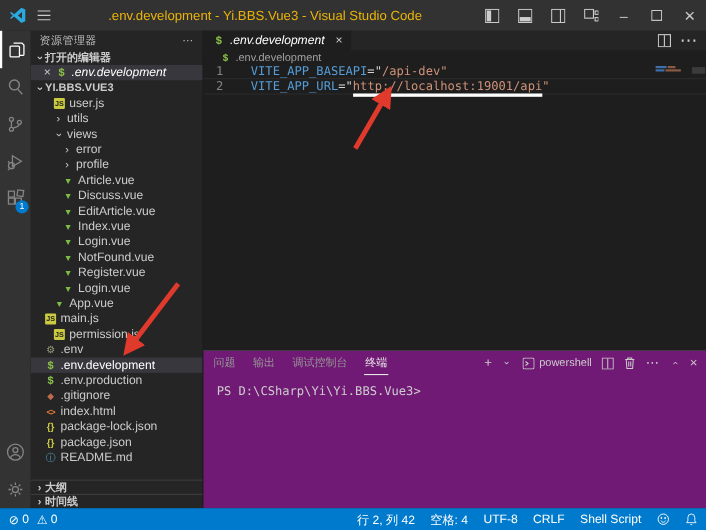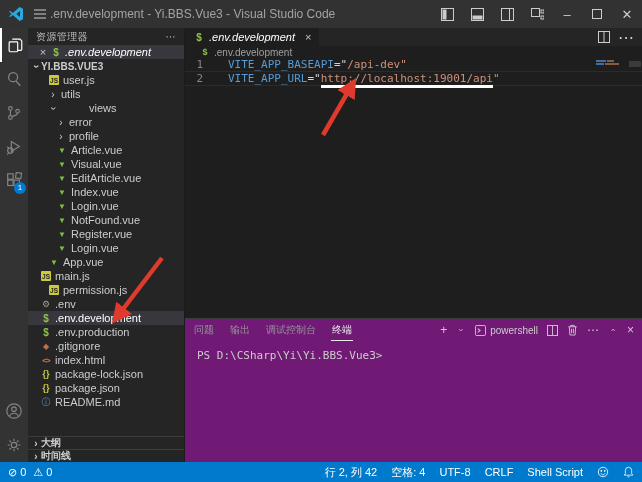--- a/index.html
+++ b/index.html
@@ -5,21 +5,21 @@
   * { margin:0; padding:0; box-sizing:border-box; }
   html,body { width:642px; height:482px; overflow:hidden; background:#1e1e1e;
               font-family:"Liberation Sans", sans-serif; -webkit-font-smoothing:antialiased; }
   .app { position:relative; width:642px; height:482px; }
 
   
   .titlebar { position:absolute; top:0; left:0; right:0; height:28px; background:#323233;
               display:flex; align-items:center; color:#cccccc; font-size:12px; }
   .tb-logo { width:16px; height:16px; margin:0 6px 0 8px; flex:none; }
   .tb-menu { width:20px; height:20px; display:flex; align-items:center; justify-content:center; flex:none; }
-  .tb-title { flex:1; color:#a3a3a3; white-space:nowrap; overflow:hidden; }
+  .tb-title { flex:1; text-align:center; color:#eab308; white-space:nowrap; overflow:hidden; }
   .tb-controls { display:flex; align-items:center; height:100%; flex:none; }
   .tb-btn { width:30px; height:28px; display:flex; align-items:center; justify-content:center; color:#cccccc; }
   .tb-glyph { font-size:13px; line-height:1; }
 
   
   .main { position:absolute; top:28px; left:0; right:0; bottom:20px; display:flex; }
 
   
   .activitybar { width:28px; background:#333333; display:flex; flex-direction:column; align-items:center; flex:none; }
   .ab-item { width:28px; height:34px; display:flex; align-items:center; justify-content:center;
@@ -235,20 +235,24 @@
       </div>
     </div>
 
     <div class="sidebar">
       <div class="sb-header">
         <span>资源管理器</span>
         <span class="spacer"></span>
         <span>⋯</span>
       </div>
 
+      <div class="sec-header">
+        <span class="chev">›</span>
+        <span>打开的编辑器</span>
+      </div>
 
       <div class="row sel" style="padding-left:8px">
         <span class="close-x">×</span>
         <span class="fi fi-sh">$</span>
         <span class="lbl ital">.env.development</span>
       </div>
 
       <div class="sec-header">
         <span class="chev">›</span>
         <span>YI.BBS.VUE3</span>
@@ -256,39 +260,39 @@
 
       <div class="tree" id="file-tree">
           <div class="row" style="padding-left: 20px;">
             <span class="fi fi-js">JS</span>
             <span class="lbl">user.js</span>
           </div>
           <div class="row" style="padding-left: 20px;">
             <span class="chev collapsed">›</span>
             <span class="lbl">utils</span>
           </div>
-          <div class="row" style="padding-left: 20px; gap: 28px;">
+          <div class="row" style="padding-left: 20px;">
             <span class="chev">›</span>
             <span class="lbl">views</span>
           </div>
           <div class="row" style="padding-left: 28px;">
             <span class="chev collapsed">›</span>
             <span class="lbl">error</span>
           </div>
           <div class="row" style="padding-left: 28px;">
             <span class="chev collapsed">›</span>
             <span class="lbl">profile</span>
           </div>
           <div class="row" style="padding-left: 28px;">
             <span class="fi fi-vue">▼</span>
             <span class="lbl">Article.vue</span>
           </div>
           <div class="row" style="padding-left: 28px;">
             <span class="fi fi-vue">▼</span>
-            <span class="lbl">Visual.vue</span>
+            <span class="lbl">Discuss.vue</span>
           </div>
           <div class="row" style="padding-left: 28px;">
             <span class="fi fi-vue">▼</span>
             <span class="lbl">EditArticle.vue</span>
           </div>
           <div class="row" style="padding-left: 28px;">
             <span class="fi fi-vue">▼</span>
             <span class="lbl">Index.vue</span>
           </div>
           <div class="row" style="padding-left: 28px;">

